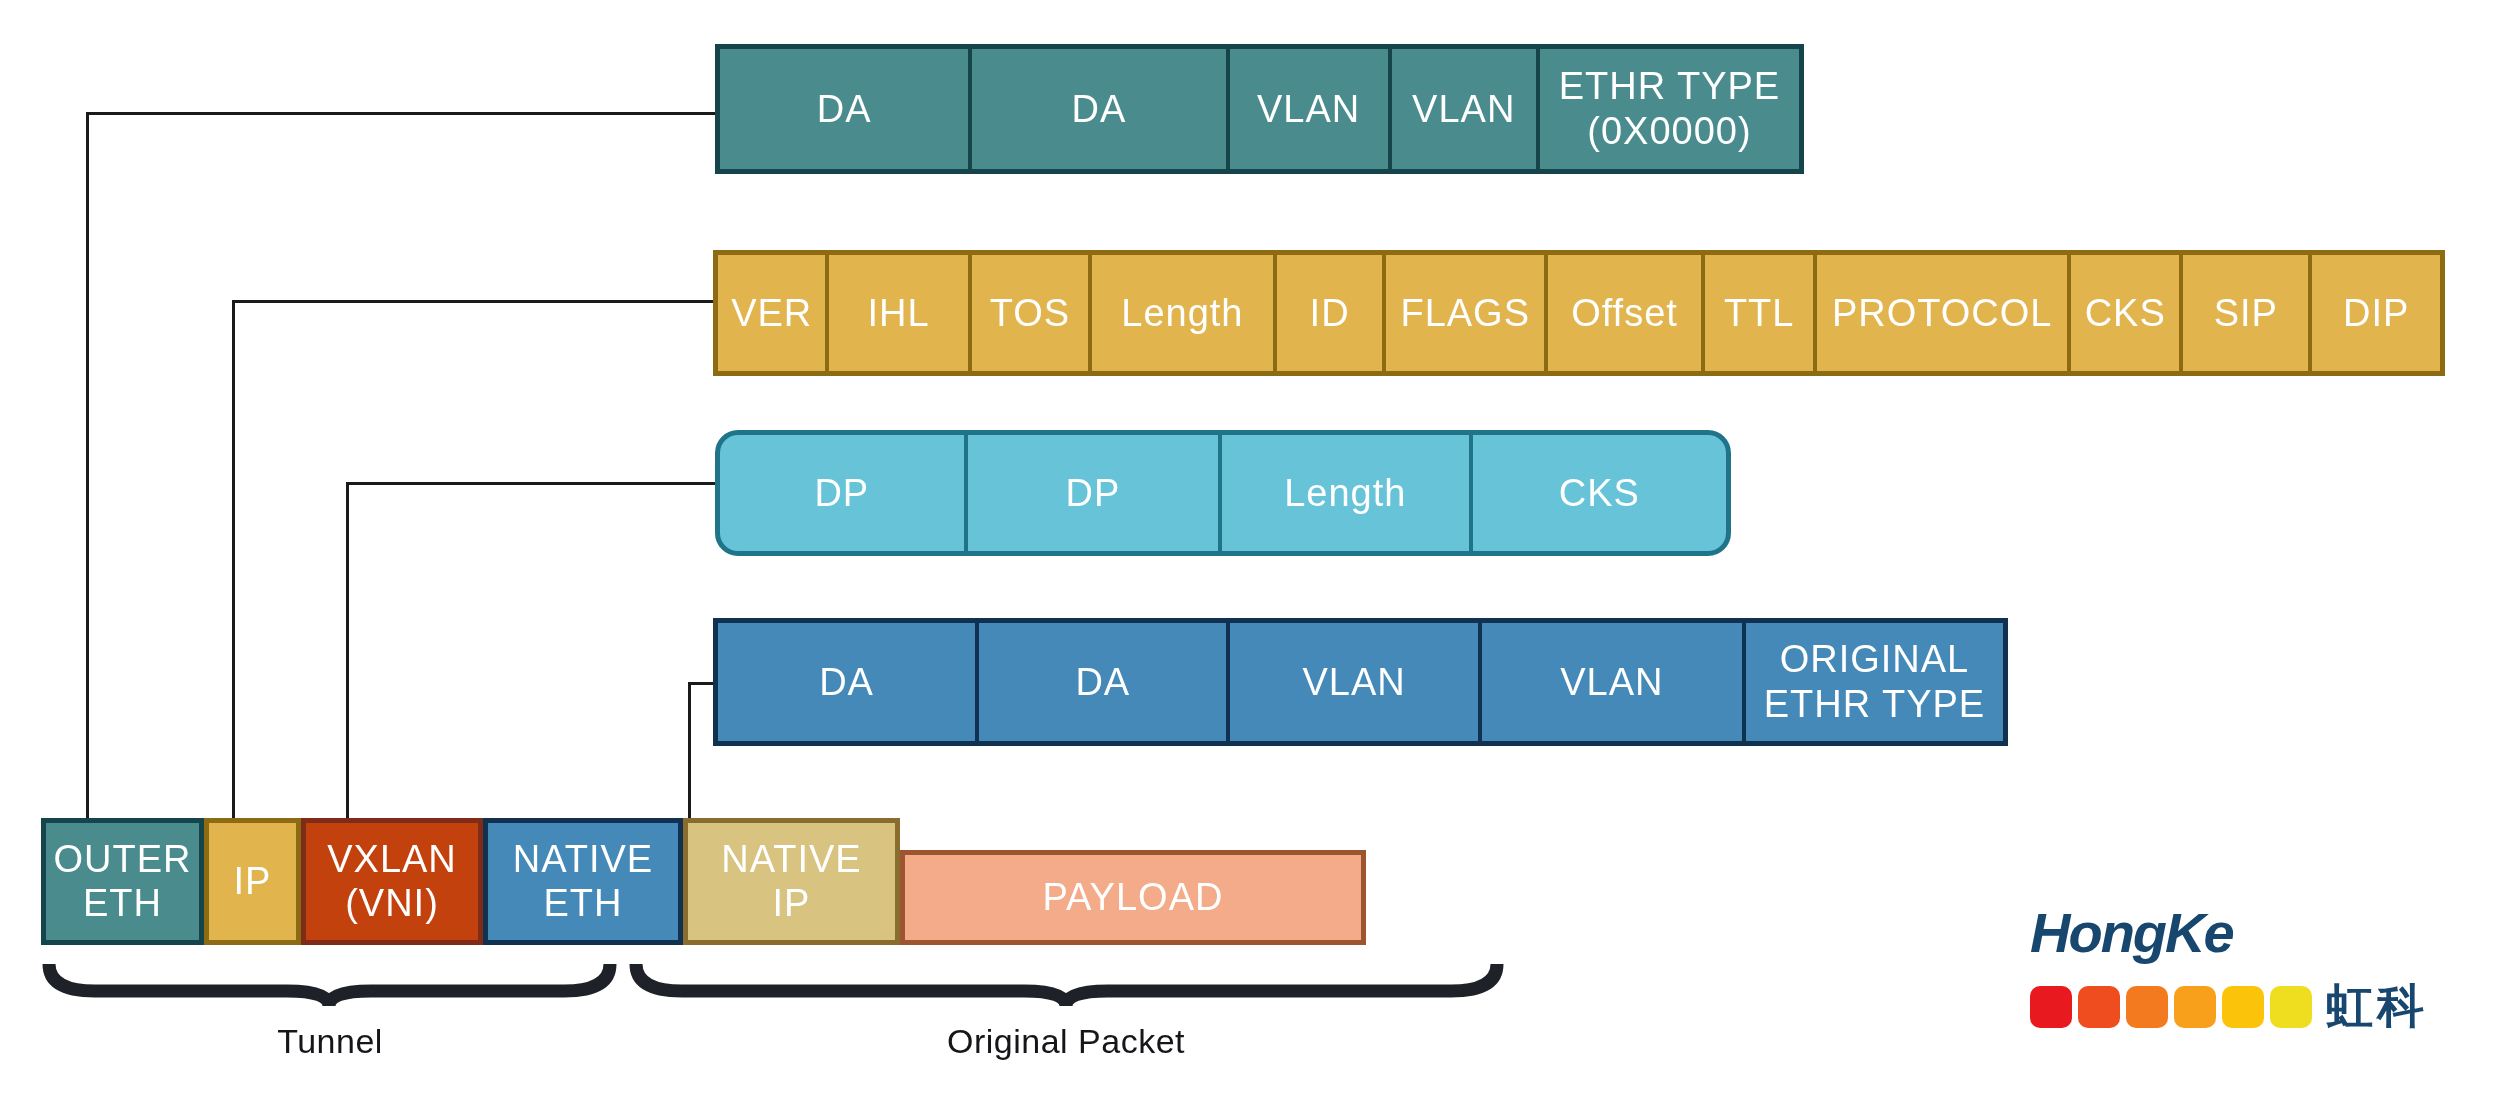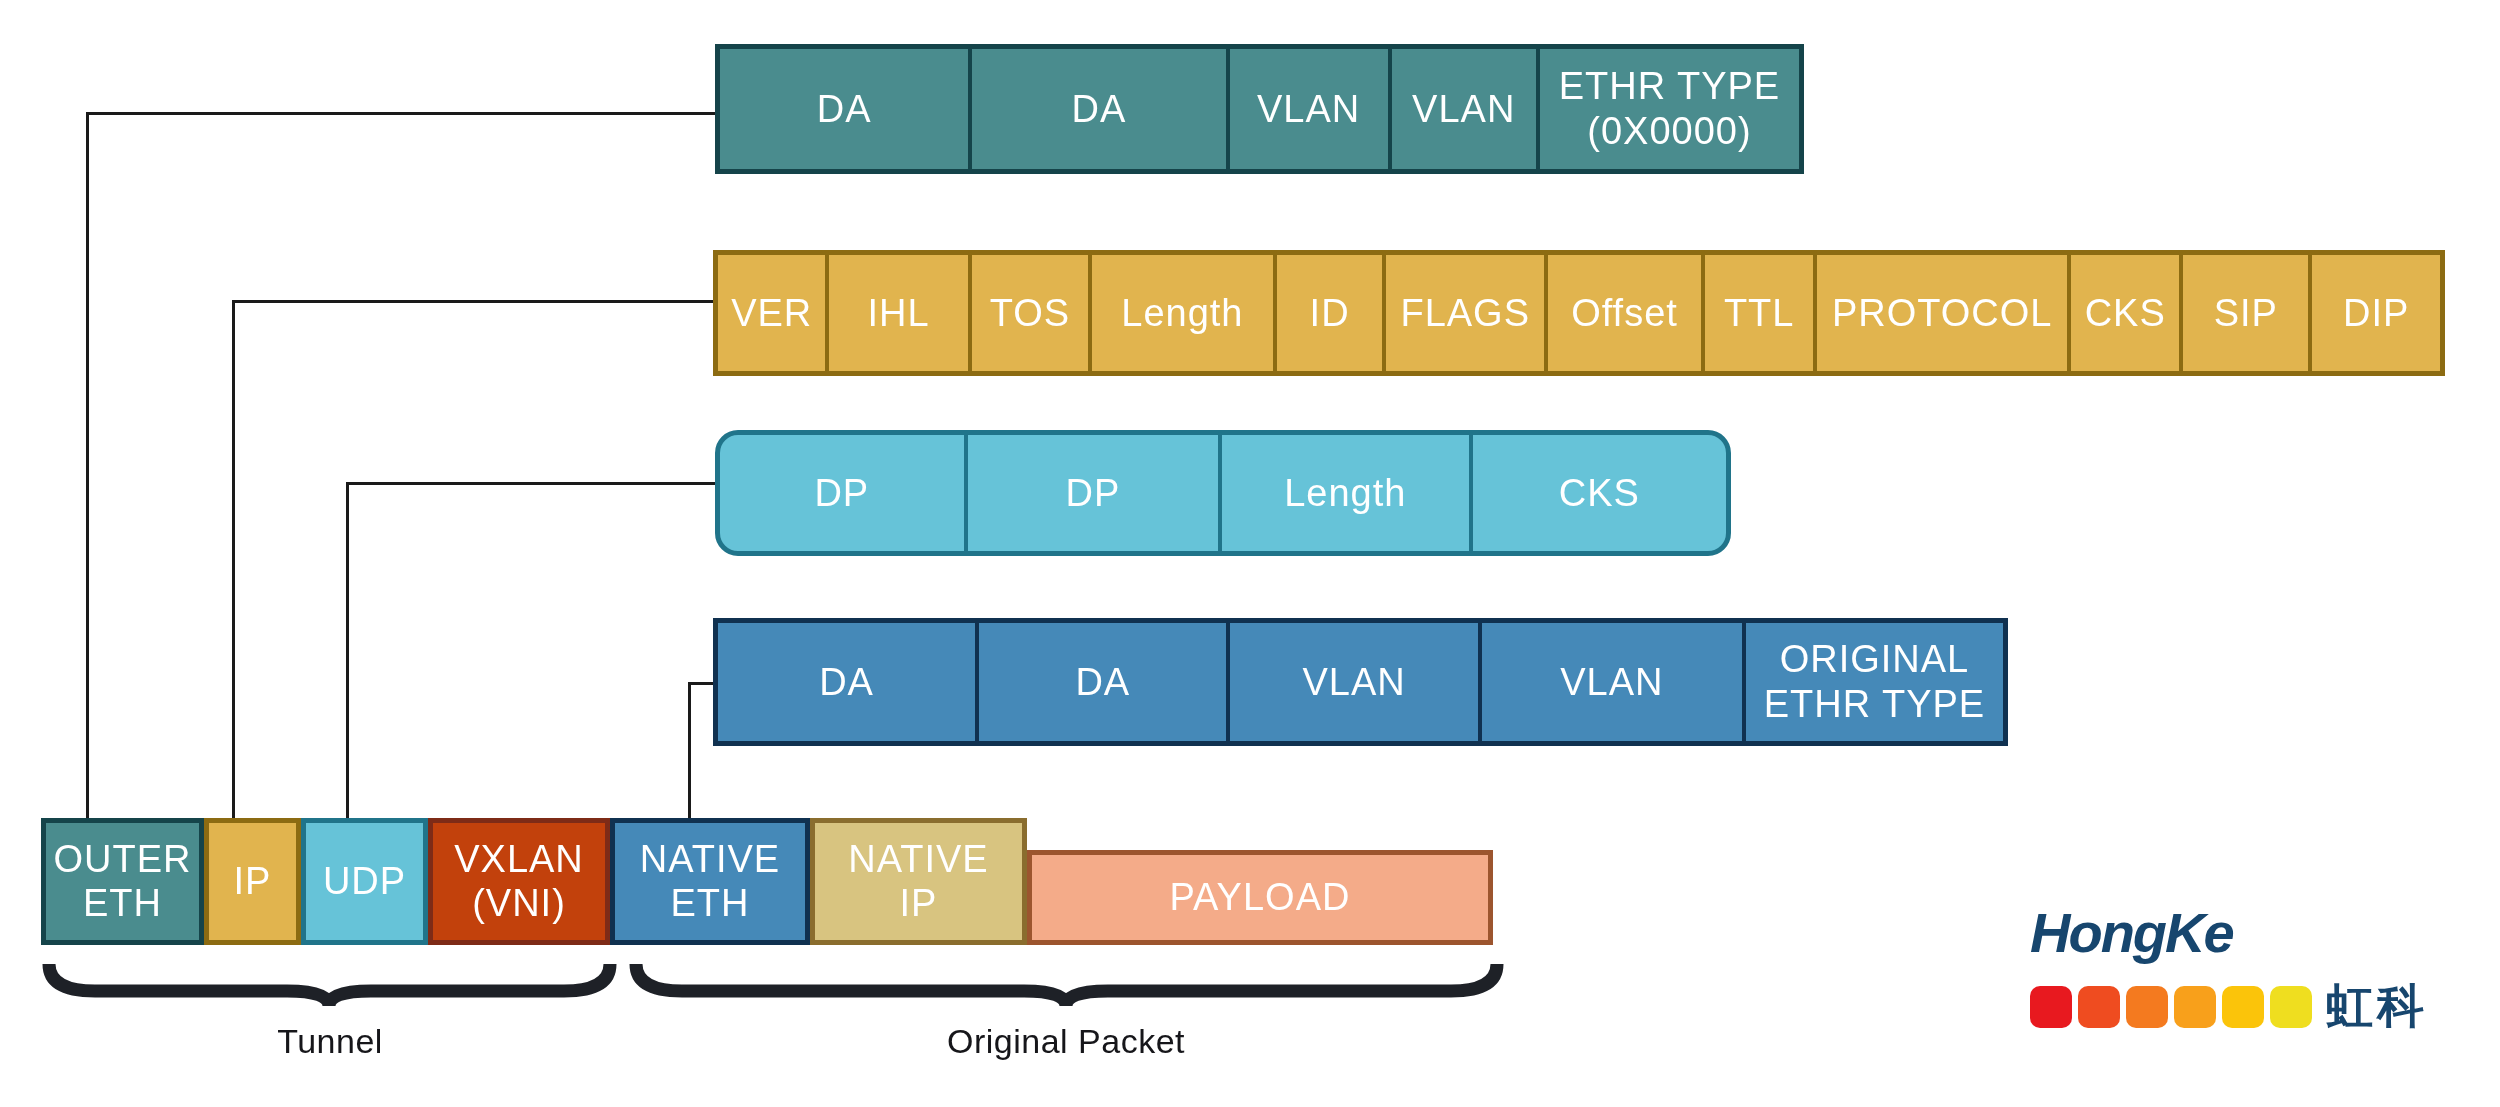--- a/index.html
+++ b/index.html
@@ -96,21 +96,20 @@
       <div class="cell" style="flex-grow: 252; border-left-color: rgb(16, 49, 80);">VLAN</div>
       <div class="cell" style="flex-grow: 265; border-left-color: rgb(16, 49, 80);">VLAN</div>
       <div class="cell" style="flex-grow: 262; border-left-color: rgb(16, 49, 80);">ORIGINAL
 ETHR TYPE</div>
     </div>
 
   <div class="packet-row" style="left:41px;top:818px;height:127px;">
       <div class="seg" style="background: rgb(74, 140, 142); border-color: rgb(21, 68, 74); width: 163px;">OUTER
 ETH</div>
       <div class="seg" style="background: rgb(225, 180, 78); border-color: rgb(140, 107, 18); width: 97px;">IP</div>
-      <div class="seg" style="background: rgb(102, 195, 216); border-color: rgb(32, 116, 138); width: 127px;">UDP</div>
       <div class="seg" style="background: #c2410c; border-color: rgb(126, 43, 23); width: 182px; text-align: center;">VXLAN
 (VNI)</div>
       <div class="seg" style="background: rgb(69, 137, 184); border-color: rgb(16, 49, 80); width: 200px;">NATIVE
 ETH</div>
       <div class="seg" style="background: rgb(216, 196, 128); border-color: rgb(138, 109, 46); width: 217px;">NATIVE
 IP</div>
       <div class="seg" style="background: rgb(244, 171, 137); border-color: rgb(156, 85, 46); width: 466px; margin-top: 32px;">PAYLOAD</div>
     </div>
 
   <svg class="brace" style="left:41px;top:960px;" width="577" height="52" viewBox="0 0 577 52">

